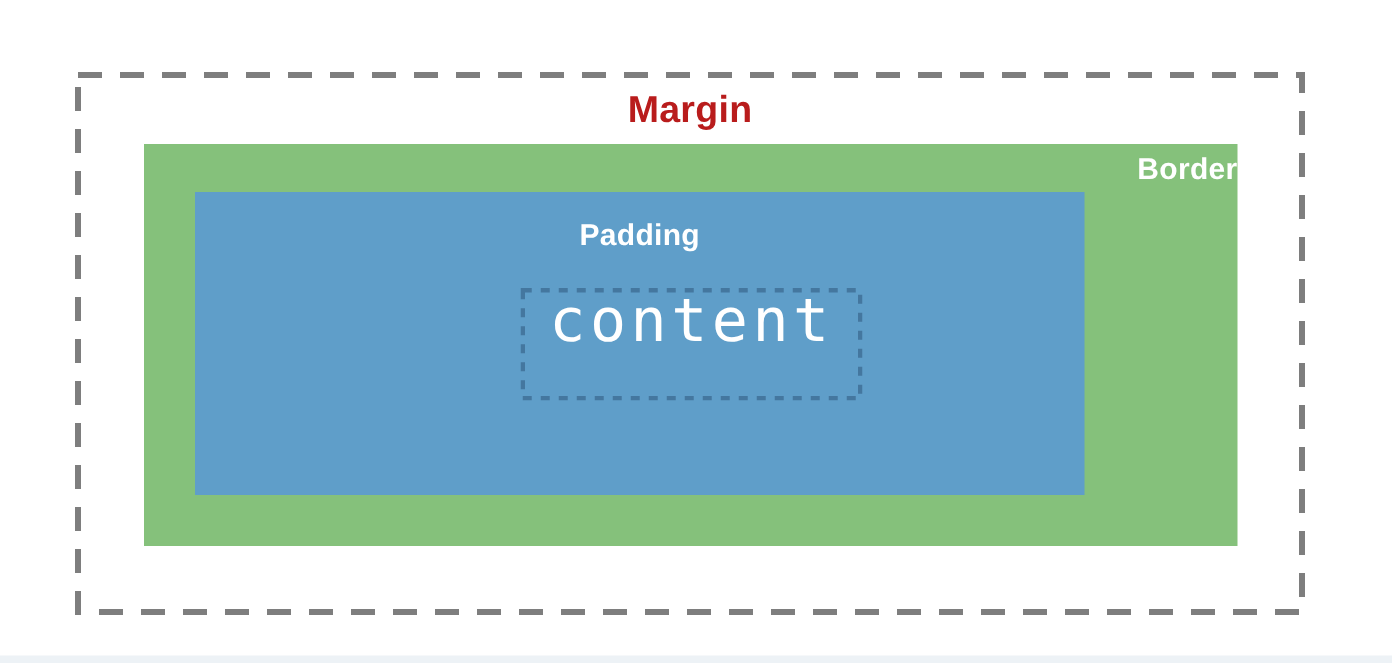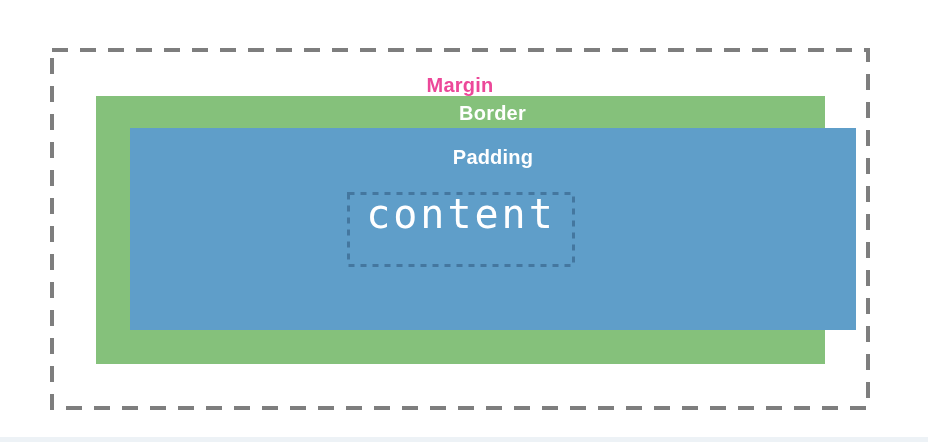--- a/index.html
+++ b/index.html
@@ -33,55 +33,54 @@
   }
   .margin-box > svg {
     position: absolute;
     left: 0;
     top: 0;
     display: block;
   }
   .margin-label {
     position: absolute;
     left: 0;
-    top: 26px;
+    top: 11px;
     width: 100%;
     text-align: center;
-    font-size: 20px;
+    font-size: 25px;
     font-weight: 600;
-    color: #ec4899;
+    color: #b91c1c;
     letter-spacing: 0.2px;
   }
   
   .border-box {
     position: absolute;
     left: 46px;
     top: 48px;
     width: 729px;
     height: 268px;
     background: #85c17b;
   }
   .border-label {
     position: absolute;
     left: 0;
     top: 6px;
     width: 100%;
-    text-align: center;
+    text-align: right;
     font-size: 20px;
     font-weight: 600;
     color: #ffffff;
     letter-spacing: 0.2px;
-    margin-left: 32px;
   }
   
   .padding-box {
     position: absolute;
     left: 34px;
     top: 32px;
-    width: 726px;
+    width: 593px;
     height: 202px;
     background: #5f9ec9;
   }
   .padding-label {
     position: absolute;
     left: 0;
     top: 18px;
     width: 100%;
     text-align: center;
     font-size: 20px;

